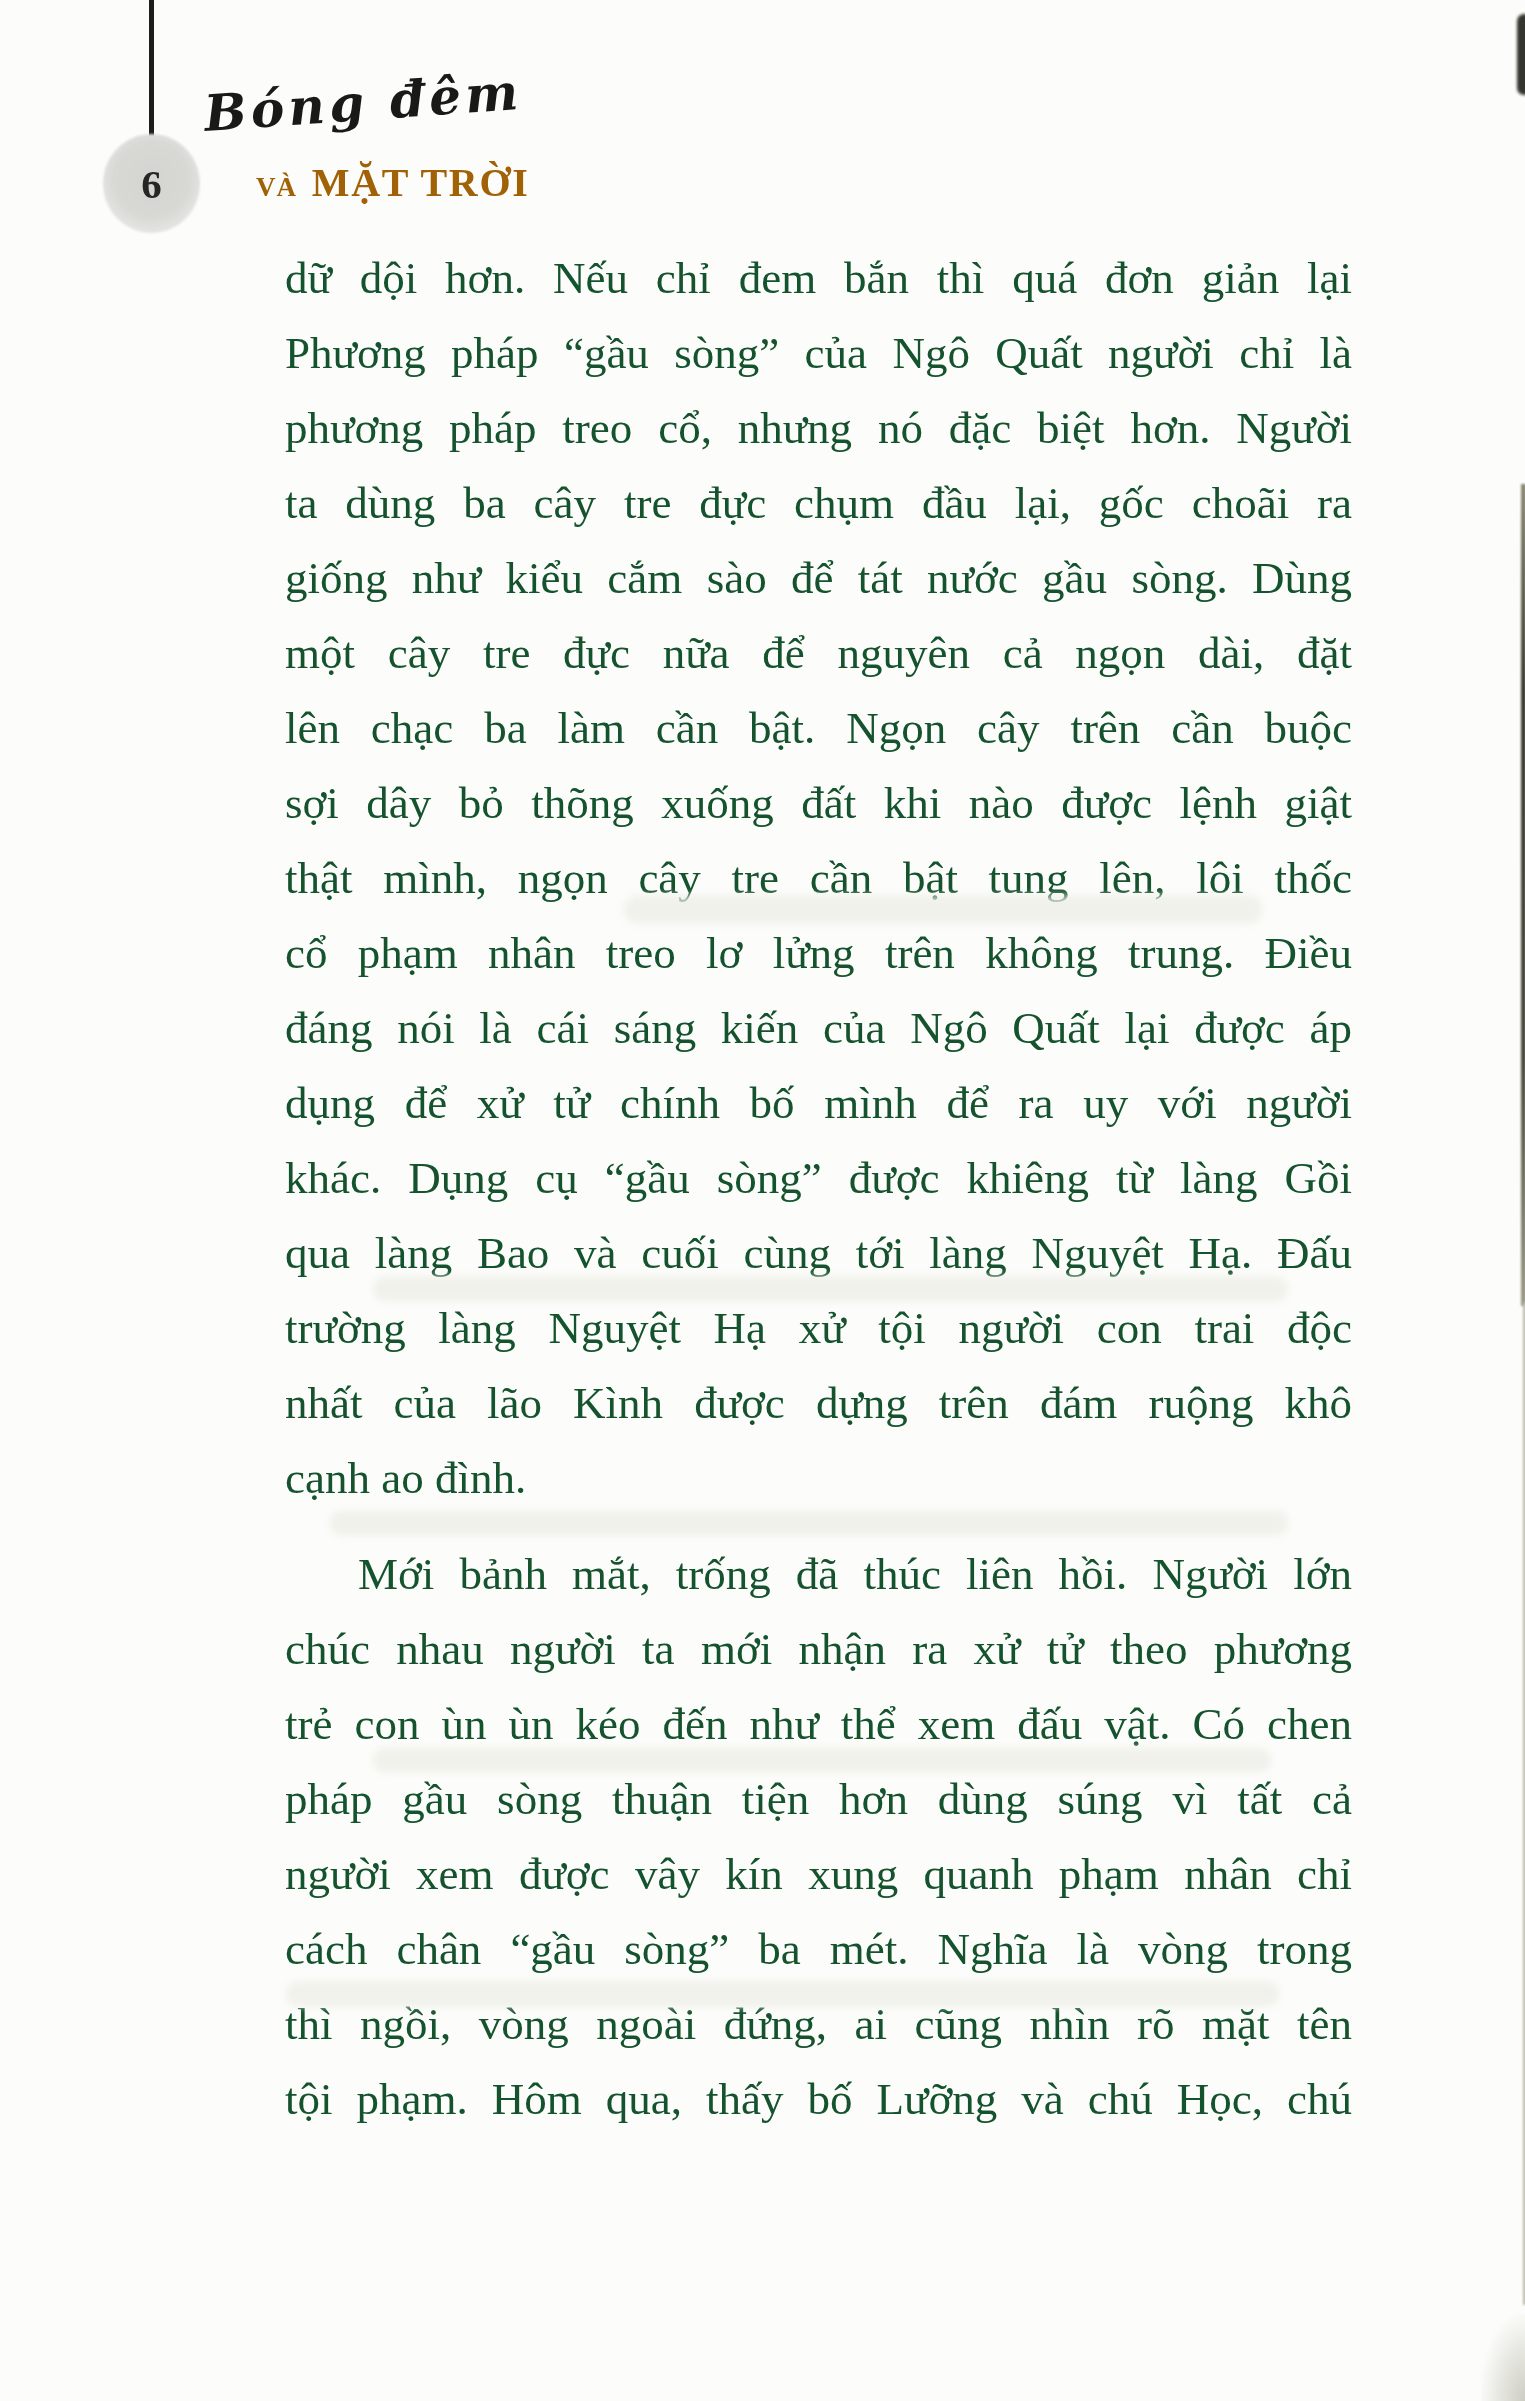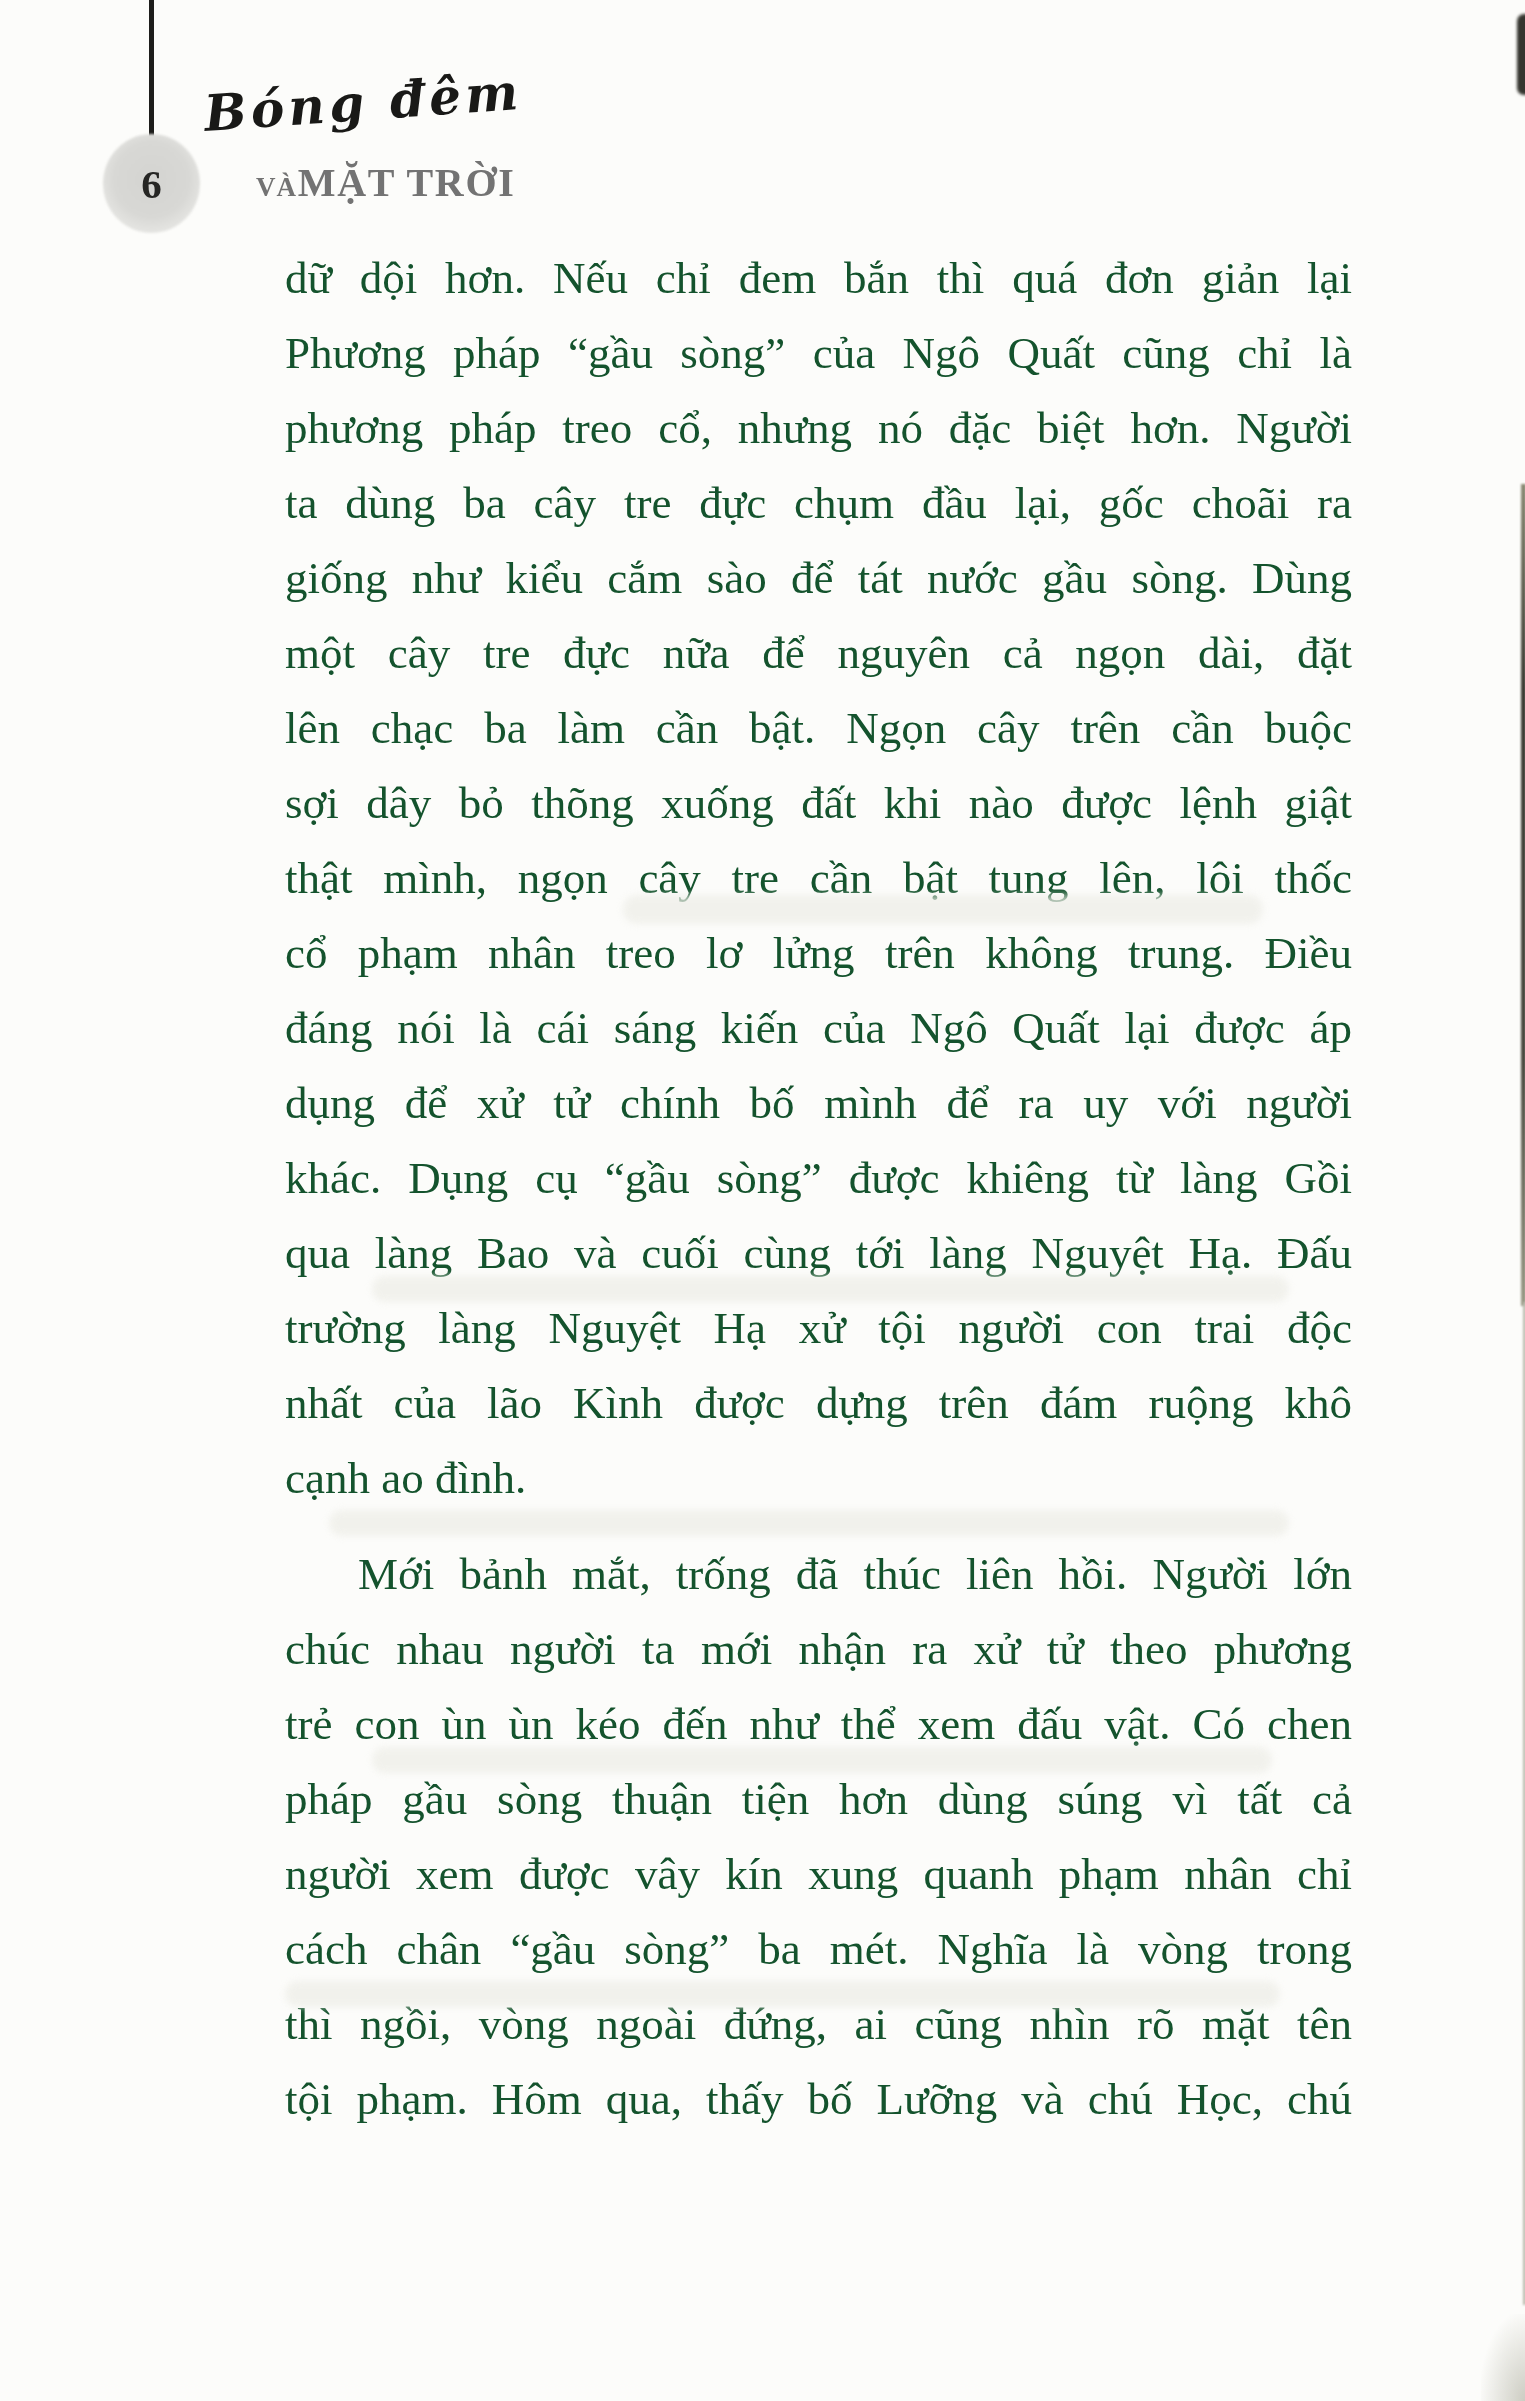--- a/index.html
+++ b/index.html
@@ -34,22 +34,22 @@
     position:absolute; left:204px; top:73px;
     font-family:"DejaVu Serif", serif;
     font-style:italic; font-weight:bold;
     font-size:50px; letter-spacing:4.3px;
     color:#191917;
     transform:rotate(-4deg);
     white-space:nowrap;
   }
   .title-caps {
     position:absolute; left:256px; top:159px;
-    display:flex; align-items:baseline; gap:1px;
-    color:#737373; white-space:nowrap;
+    display:flex; align-items:baseline; gap:15px;
+    color:#a16207; white-space:nowrap;
   }
   .title-caps .va   { font-size:27px; letter-spacing:0.9px; font-weight:bold; }
   .title-caps .main { font-size:40px; letter-spacing:1.7px; font-weight:bold; }
 
   
   .body-text {
     position:absolute; left:285px; top:241px; width:1067px;
     font-size:45px; color:#14532d;
   }
   .line {
@@ -110,21 +110,21 @@
 
   <div class="title-script">Bóng đêm</div>
 
   <div class="title-caps">
     <span class="va">VÀ</span>
     <span class="main">MẶT TRỜI</span>
   </div>
 
   <div class="body-text">
       <div class="line">dữ dội hơn. Nếu chỉ đem bắn thì quá đơn giản lại</div>
-      <div class="line">Phương pháp “gầu sòng” của Ngô Quất cũng chỉ là</div>
+      <div class="line">Phương pháp “gầu sòng” của Ngô Quất người chỉ là</div>
       <div class="line">phương pháp treo cổ, nhưng nó đặc biệt hơn. Người</div>
       <div class="line">ta dùng ba cây tre đực chụm đầu lại, gốc choãi ra</div>
       <div class="line">giống như kiểu cắm sào để tát nước gầu sòng. Dùng</div>
       <div class="line">một cây tre đực nữa để nguyên cả ngọn dài, đặt</div>
       <div class="line">lên chạc ba làm cần bật. Ngọn cây trên cần buộc</div>
       <div class="line">sợi dây bỏ thõng xuống đất khi nào được lệnh giật</div>
       <div class="line">thật mình, ngọn cây tre cần bật tung lên, lôi thốc</div>
       <div class="line">cổ phạm nhân treo lơ lửng trên không trung. Điều</div>
       <div class="line">đáng nói là cái sáng kiến của Ngô Quất lại được áp</div>
       <div class="line">dụng để xử tử chính bố mình để ra uy với người</div>

